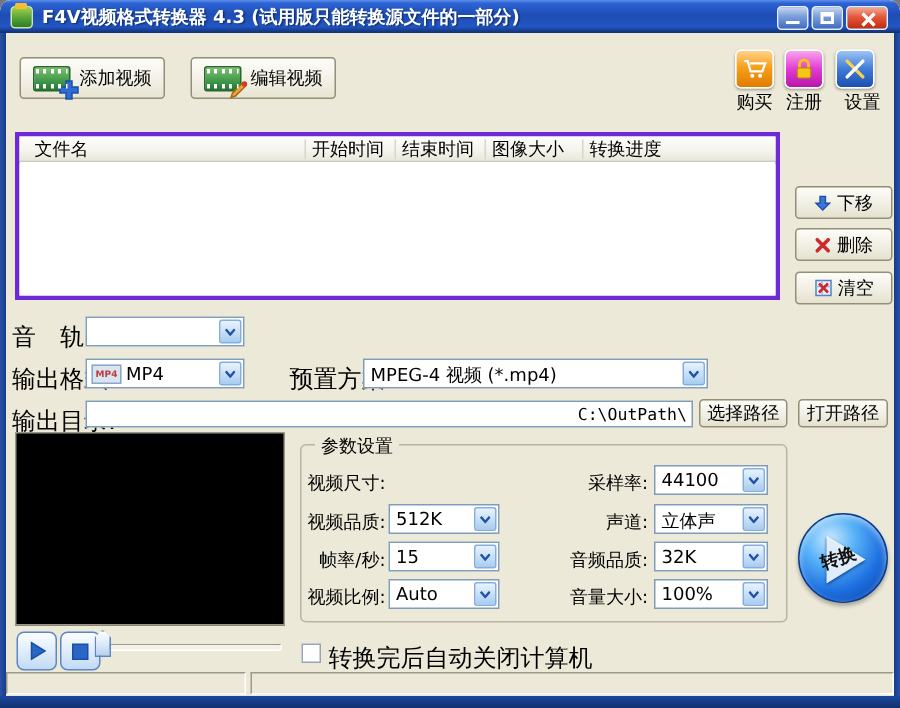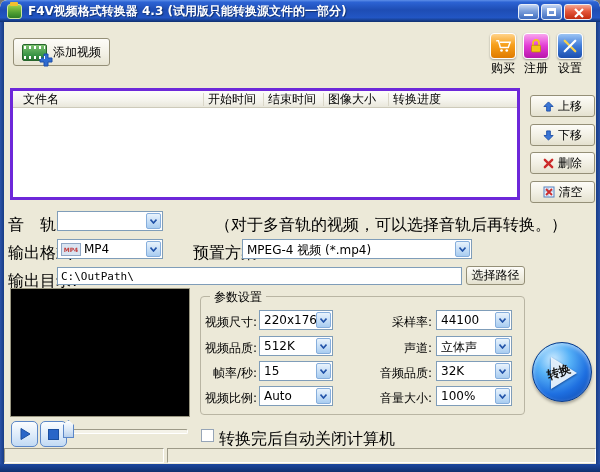--- a/index.html
+++ b/index.html
@@ -145,20 +145,29 @@
   <div class="edge-b"></div>
 
   <div class="toolbtn" style="left:13px; top:38px;">
     <span class="film">
       <svg class="plus-badge" width="14" height="14" viewBox="0 0 14 14">
         <path d="M5 1 h4 v4 h4 v4 h-4 v4 h-4 v-4 h-4 v-4 h4 z" fill="#2F6BD0" stroke="#1C4FA8"></path>
       </svg>
     </span>
     <span>添加视频</span>
   </div>
+  <div class="toolbtn" style="left:127px; top:38px;">
+    <span class="film">
+      <svg class="pencil-badge" width="16" height="16" viewBox="0 0 16 16">
+        <path d="M3 13 L4 10 L11 3 L13 5 L6 12 Z" fill="#E8A13C" stroke="#A86A14"></path>
+        <circle cx="12" cy="4" r="1.8" fill="#D23B2A"></circle>
+      </svg>
+    </span>
+    <span>编辑视频</span>
+  </div>
 
   <div class="squareicon icon-buy" style="left:490px; top:33px;">
     <svg width="18" height="18" viewBox="0 0 24 24">
       <path d="M3 5 h3 l2.5 9 H19 l2.5 -7 H8" stroke="#fff" fill="none" stroke-width="2"></path>
       <circle cx="10" cy="18" r="1.8" fill="#fff"></circle>
         <circle cx="17" cy="18" r="1.8" fill="#fff"></circle>
     </svg>
   </div>
   <div class="icon-label" style="left:486px; top:60px;">购买</div>
 
@@ -169,43 +178,37 @@
     </svg>
   </div>
   <div class="icon-label" style="left:519px; top:60px;">注册</div>
 
   <div class="squareicon icon-set" style="left:557px; top:33px;">
     <svg width="18" height="18" viewBox="0 0 24 24">
       <path d="M5 5 L19 19" stroke="#F8D14A" stroke-width="3" stroke-linecap="round"></path>
       <path d="M19 5 L5 19" stroke="#FFFFFF" stroke-width="3" stroke-linecap="round"></path>
     </svg>
   </div>
-  <div class="icon-label" style="left:553px; top:60px;">设置</div>
+  <div class="icon-label" style="left:553px; top:60px;text-align:right;">设置</div>
 
   <div class="filetable">
     <div class="thead">
       <div class="th" style="left:10px;">文件名</div>
       <div class="th" style="left:195px;">开始时间</div>
       <div class="th" style="left:255px;">结束时间</div>
       <div class="th" style="left:315px;">图像大小</div>
       <div class="th" style="left:380px;">转换进度</div>
       <div class="th-sep" style="left:190px;"></div>
       <div class="th-sep" style="left:250px;"></div>
       <div class="th-sep" style="left:310px;"></div>
       <div class="th-sep" style="left:375px;"></div>
     </div>
     <div class="tbody"></div>
   </div>
 
-  <div class="listbtn" style="top:95px;">
-    <svg width="11" height="11" viewBox="0 0 12 12">
-      <path d="M6 1 L11 6 H8 V11 H4 V6 H1 Z" fill="#3B76D6" stroke="#1D4FA8"></path>
-    </svg>
-    <span>上移</span>
-  </div>
   <div class="listbtn" style="top:124px;">
     <svg width="11" height="11" viewBox="0 0 12 12" style="transform:rotate(180deg)">
       <path d="M6 1 L11 6 H8 V11 H4 V6 H1 Z" fill="#3B76D6" stroke="#1D4FA8"></path>
     </svg>
     <span>下移</span>
   </div>
   <div class="listbtn" style="top:152px;">
     <svg width="11" height="11" viewBox="0 0 12 12">
       <path d="M2 2 L10 10 M10 2 L2 10" stroke="#CC2B2B" stroke-width="2.6" stroke-linecap="round"></path>
     </svg>
@@ -222,21 +225,20 @@
 
   <div class="lbl" style="left:8px; top:215px;">音　轨:</div>
   <div class="combo" style="left:57px; top:211px; width:106px;">
     <span class="val"></span>
     <span class="arrow">
       <svg width="7" height="5" viewBox="0 0 7 5">
           <path d="M0.5 0.5 L3.5 4 L6.5 0.5" stroke="#2152A8" stroke-width="1.6" fill="none"></path>
         </svg>
     </span>
   </div>
-  <div class="lbl" style="left:215px; top:215px;">（对于多音轨的视频，可以选择音轨后再转换。）</div>
 
   <div class="lbl" style="left:8px; top:243px;">输出格式:</div>
   <div class="combo" style="left:57px; top:239px; width:106px;">
     <span class="mp4icon">MP4</span>
     <span class="val shift">MP4</span>
     <span class="arrow">
       <svg width="7" height="5" viewBox="0 0 7 5">
           <path d="M0.5 0.5 L3.5 4 L6.5 0.5" stroke="#2152A8" stroke-width="1.6" fill="none"></path>
         </svg>
     </span>
@@ -245,49 +247,42 @@
   <div class="combo" style="left:242px; top:239px; width:230px;">
     <span class="val">MPEG-4 视频 (*.mp4)</span>
     <span class="arrow">
       <svg width="7" height="5" viewBox="0 0 7 5">
           <path d="M0.5 0.5 L3.5 4 L6.5 0.5" stroke="#2152A8" stroke-width="1.6" fill="none"></path>
         </svg>
     </span>
   </div>
 
   <div class="lbl" style="left:8px; top:271px;">输出目录:</div>
-  <div class="textinput" style="left:57px; top:267px; width:405px;">C:\OutPath\</div>
+  <div class="textinput" style="left:57px; top:267px; width:405px;text-align:right;">C:\OutPath\</div>
   <div class="xpbtn" style="left:466px; top:266px; width:59px;">选择路径</div>
+  <div class="xpbtn" style="left:532px; top:266px; width:60px;">打开路径</div>
 
   <div class="preview"></div>
   <div class="medbtn" style="left:11px; top:421px;">
     <svg width="14" height="14" viewBox="0 0 14 14">
       <path d="M3 1.5 L12 7 L3 12.5 Z" fill="#2A66C8" stroke="#1B4FA0"></path>
     </svg>
   </div>
   <div class="medbtn" style="left:40px; top:421px;">
     <svg width="13" height="13" viewBox="0 0 13 13">
       <rect x="1.5" y="1.5" width="10" height="10" fill="#2A66C8" stroke="#1B4FA0"></rect>
     </svg>
   </div>
   <div class="slider-track"></div>
   <div class="slider-thumb"></div>
 
   <div class="groupbox"></div>
   <div class="group-title">参数设置</div>
 
   <div class="plabel" style="left:195px; top:314px; width:62px;">视频尺寸:</div>
-  <div class="combo" style="left:259px; top:310px; width:74px;">
-    <span class="val">220x176</span>
-    <span class="arrow">
-        <svg width="7" height="5" viewBox="0 0 7 5">
-          <path d="M0.5 0.5 L3.5 4 L6.5 0.5" stroke="#2152A8" stroke-width="1.6" fill="none"></path>
-        </svg>
-      </span>
-  </div>
   <div class="plabel" style="left:368px; top:314px; width:64px;">采样率:</div>
   <div class="combo" style="left:436px; top:310px; width:76px;">
     <span class="val">44100</span>
     <span class="arrow">
         <svg width="7" height="5" viewBox="0 0 7 5">
           <path d="M0.5 0.5 L3.5 4 L6.5 0.5" stroke="#2152A8" stroke-width="1.6" fill="none"></path>
         </svg>
       </span>
   </div>
 

